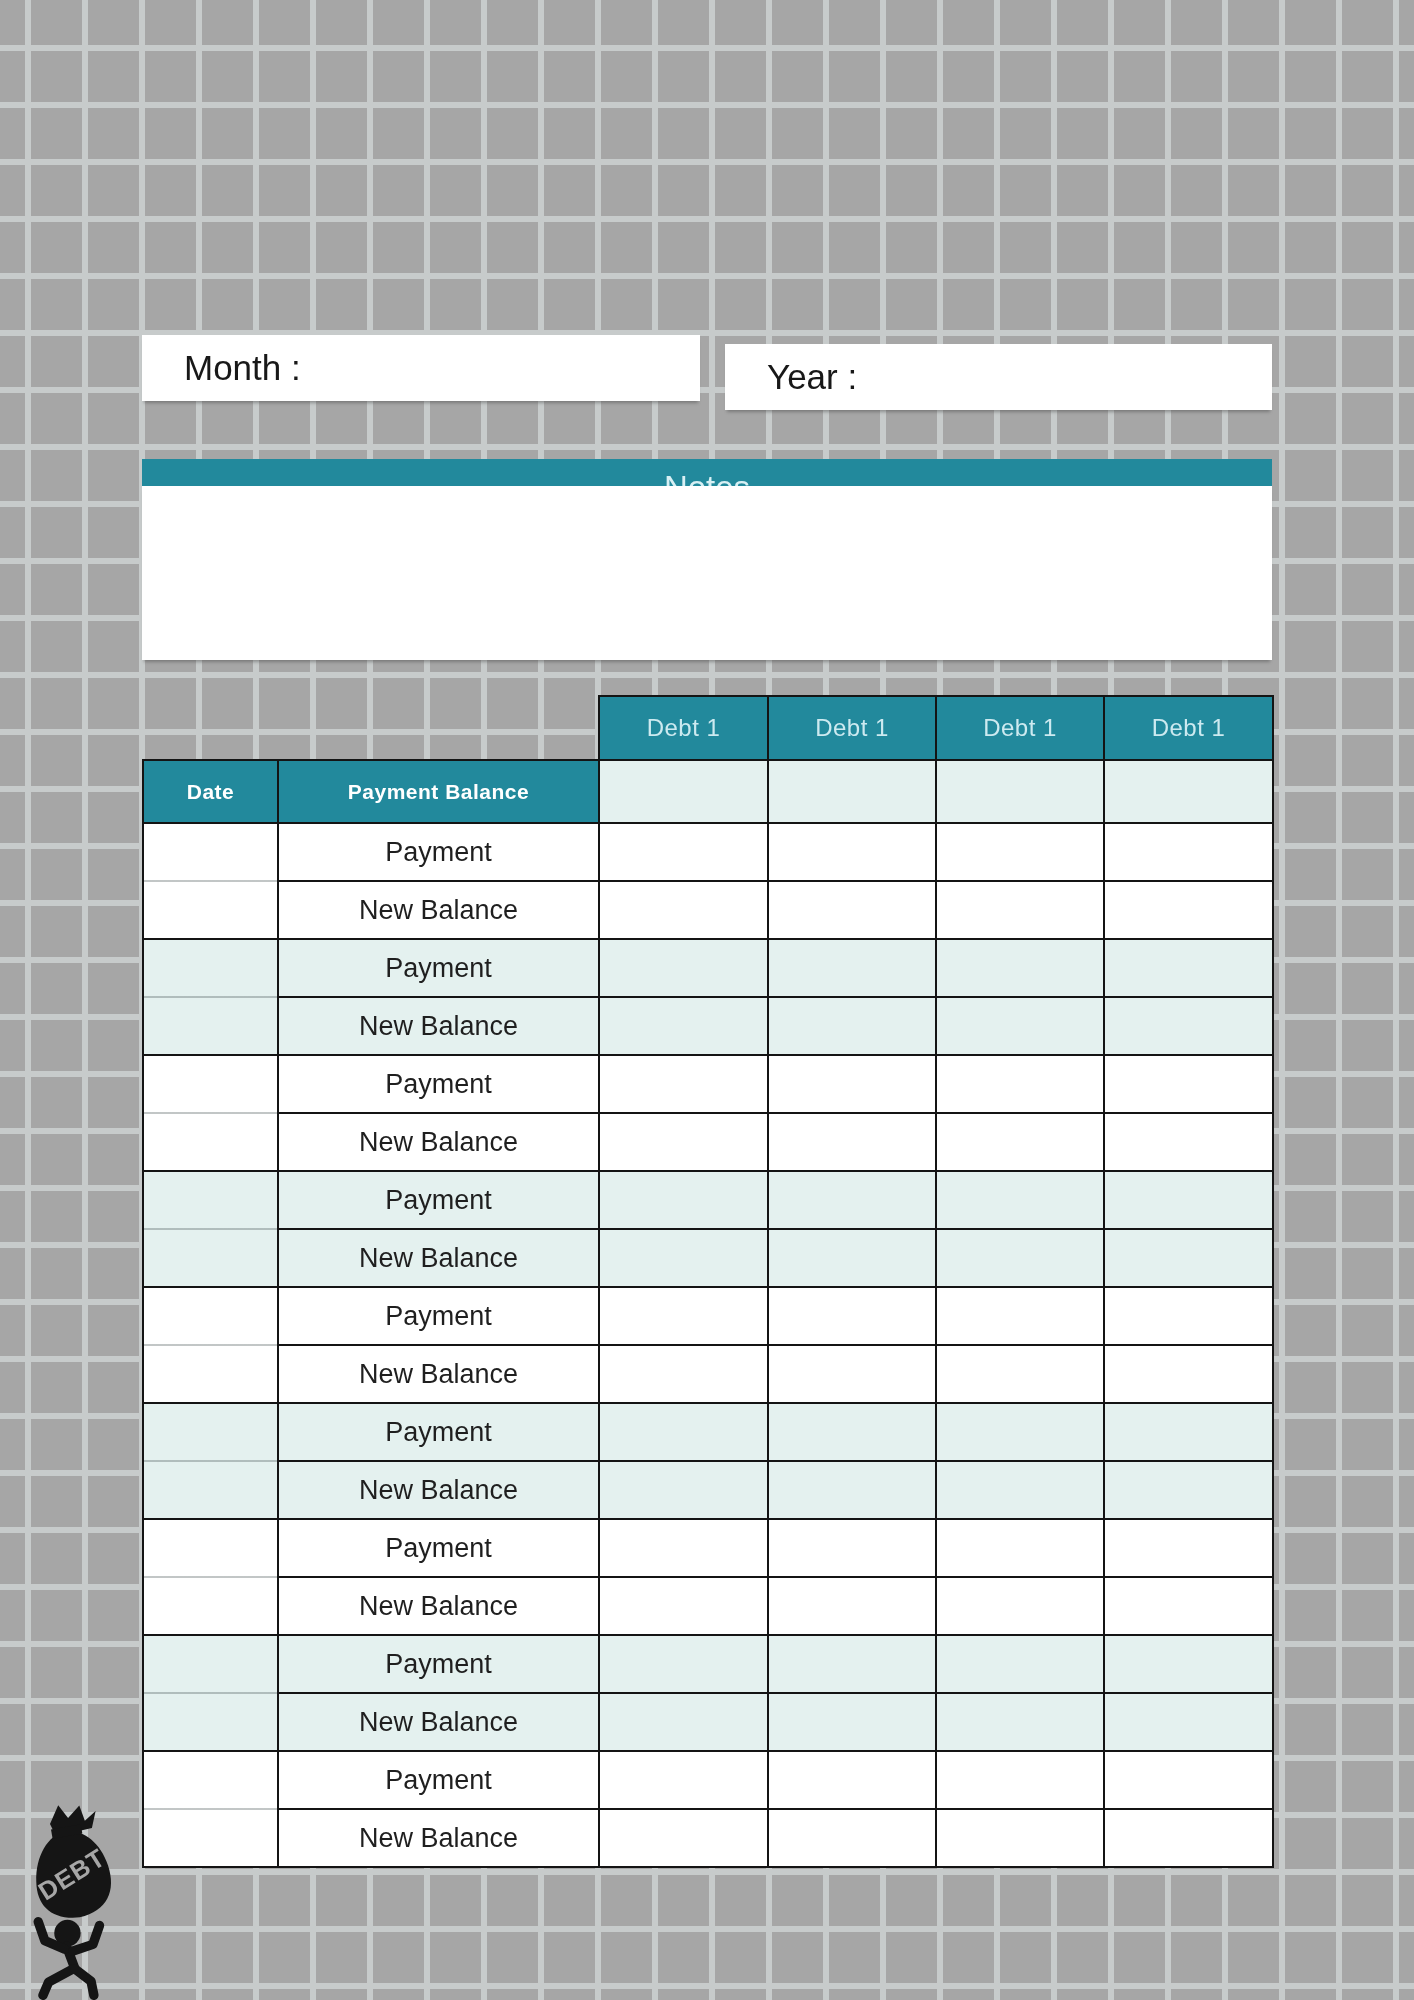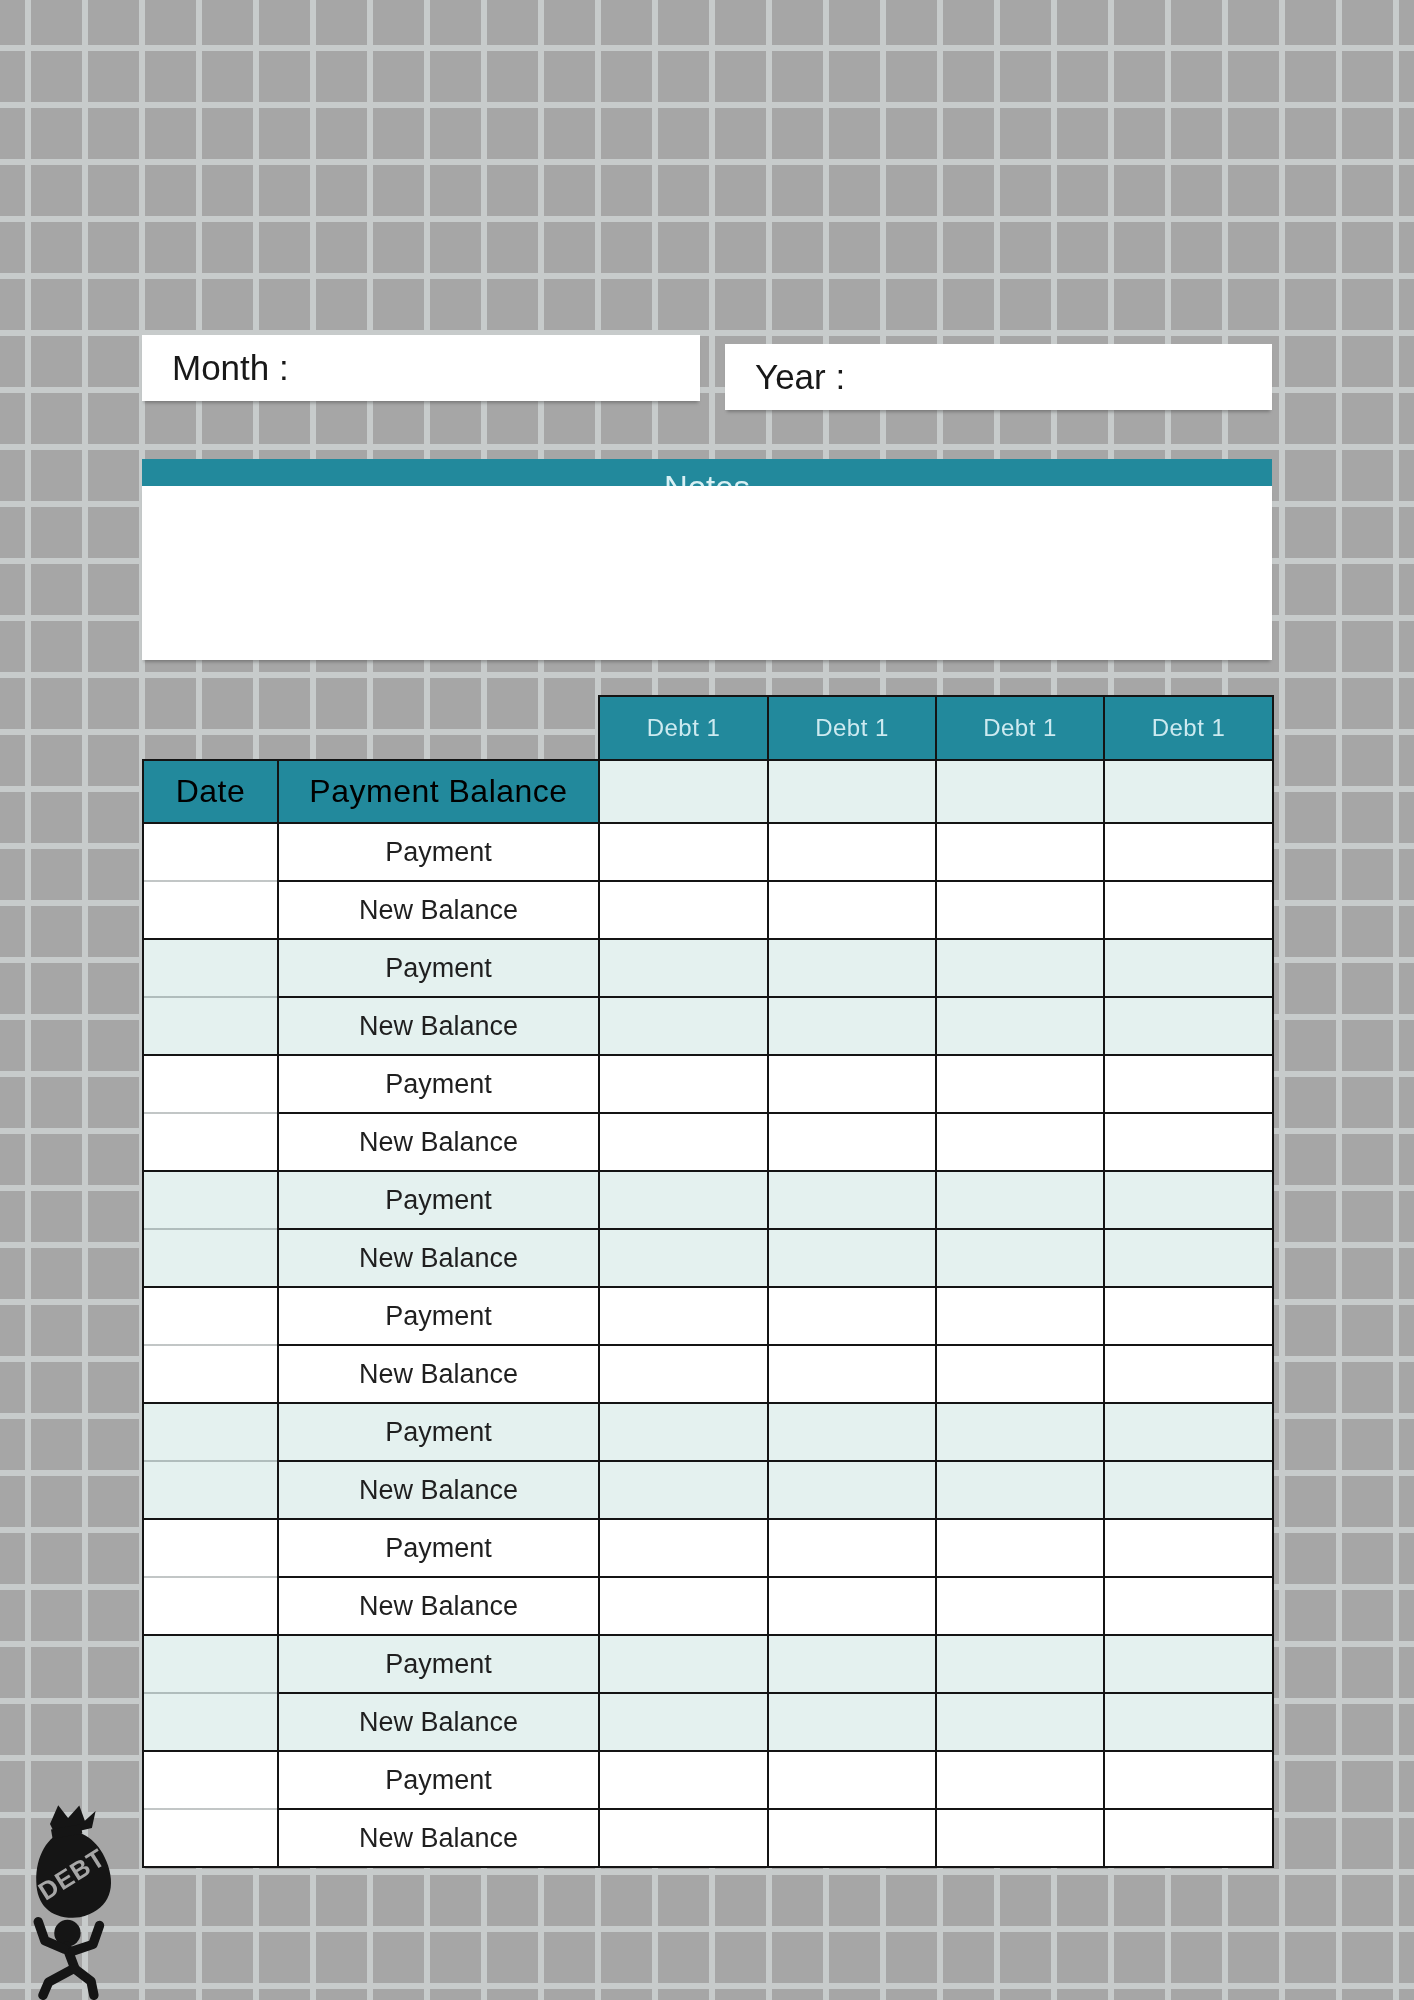--- a/index.html
+++ b/index.html
@@ -17,21 +17,21 @@
   }
 
   .title {
     position:absolute; left:0; right:0; top:112px;
     text-align:center; font-size:150px; font-weight:bold;
     letter-spacing:-3px; line-height:1; color:#0c0c0c; white-space:nowrap;
   }
 
   .field {
     position:absolute; top:335px; height:66px; background:#ffffff;
-    display:flex; align-items:center; padding-left:30px;
+    display:flex; align-items:center; padding-left:42px;
     font-size:35px; color:#181818;
     box-shadow:0 4px 3px -2px rgba(70,70,70,0.45);
   }
   .field.month { left:142px; width:558px; }
   .field.year  { left:725px; width:547px;margin-top:9px; }
 
   .notes-header {
     position:absolute; left:142px; top:429px; width:1130px; height:57px;
     background:#22899c; color:#d8f0f4; font-size:33px;
     display:flex; align-items:center; justify-content:center;margin-top:30px;
@@ -50,21 +50,21 @@
 
   tr.hdr1 { height:64px; }
   tr.hdr2 { height:63px; }
   tr.data { height:58px;padding-left:44px; }
 
   th.debt-h {
     background:#22899c; color:#cdeaf0; font-size:24px; font-weight:normal;
     letter-spacing:0.5px;
   }
   th.side-h {
-    background:#22899c; color:#000000; font-size:32px; font-weight:normal;
+    background:#22899c; color:#ffffff; font-size:21px; font-weight:bold;
     letter-spacing:0.5px;
   }
   td.mint  { background:#e4f1ef; }
   td.white { background:#ffffff; }
   td.label { font-size:27px; color:#1f1f1f; text-align:center; font-weight:500; }
   td.datec {
     background-image:linear-gradient(to bottom,
       transparent 0 calc(50% - 1px),
       rgba(80,92,92,0.35) calc(50% - 1px) calc(50% + 1px),
       transparent calc(50% + 1px));

